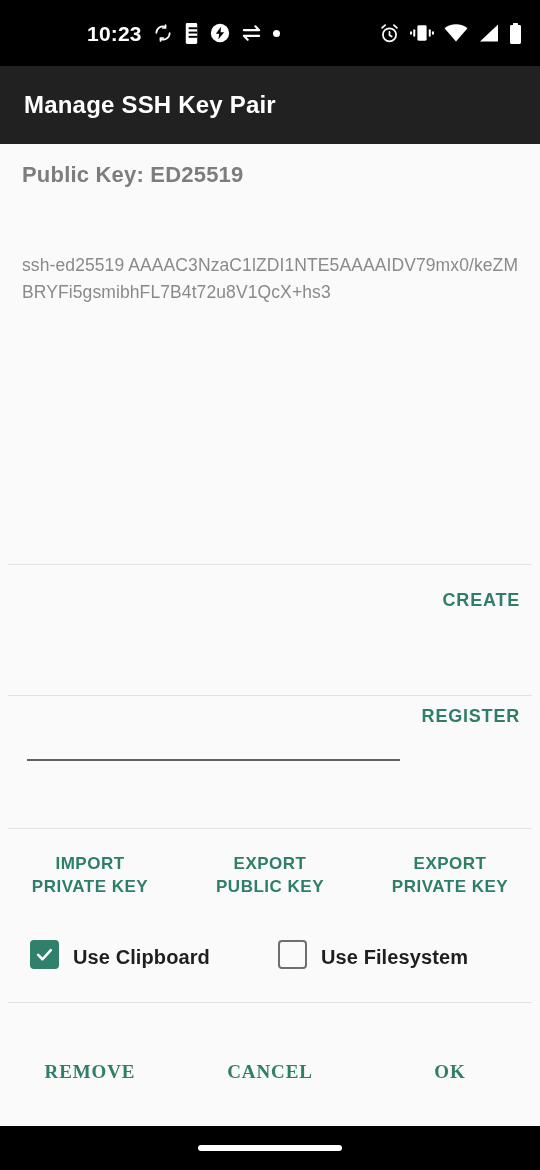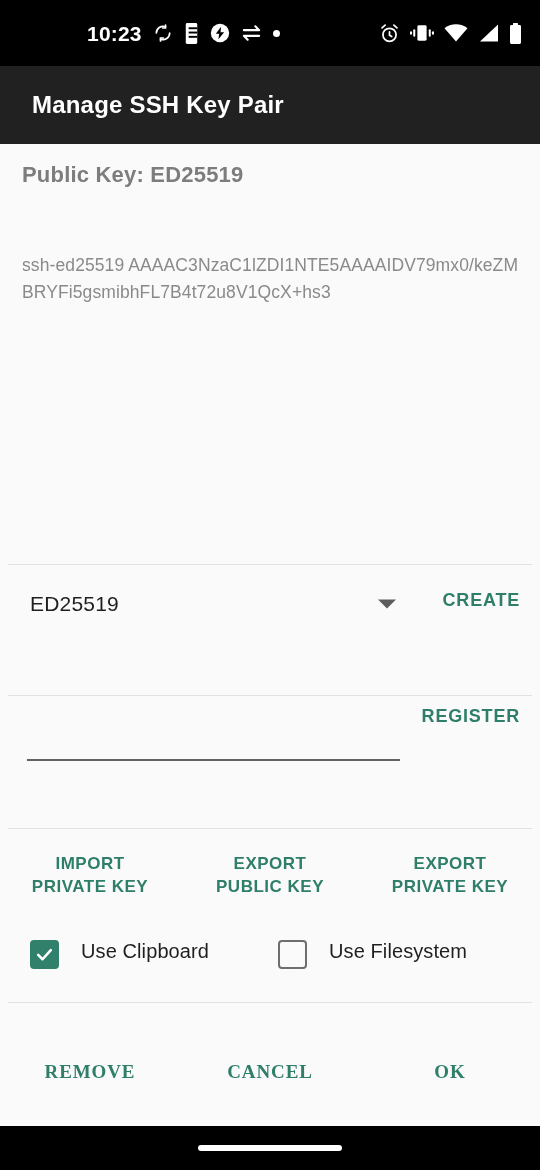--- a/index.html
+++ b/index.html
@@ -25,21 +25,21 @@
   .sb-dot{ width:7px; height:7px; border-radius:50%; background:#fff; display:inline-block; }
 
   
   .appbar{
     position:absolute; top:66px; left:0; width:540px; height:78px;
     background:#212121;
     display:flex; align-items:center;
   }
   .appbar-title{
     color:#fff; font-size:24px; font-weight:700; letter-spacing:.2px;
-    margin-left:32px;
+    margin-left:24px;
   }
 
   
   .content{ position:absolute; top:144px; left:0; width:540px; height:1026px; background:#fafafa; }
 
   .pk-label{
     position:absolute; top:18px; left:22px;
     font-size:22px; font-weight:700; color:#7d7d7d; letter-spacing:.2px;
   }
   .pk-value{
@@ -93,21 +93,21 @@
   .btn-ie{
     width:170px; text-align:center;
     font-size:17px; font-weight:700; color:#2e7e69; letter-spacing:.5px;
     line-height:23px;
     background:none; border:none; font-family:inherit; cursor:pointer;
     padding-top:22px;
   }
 
   
   .row-check{ position:absolute; top:782px; left:0; width:540px; height:72px; }
-  .cbx{ position:absolute; display:flex; align-items:flex-start; gap:22px; cursor:pointer; }
+  .cbx{ position:absolute; display:flex; align-items:flex-end; gap:14px; cursor:pointer;font-weight:bold; }
   .cbx.c1{ left:30px; top:14px; }
   .cbx.c2{ left:278px; top:14px; }
   .box{
     width:29px; height:29px; border-radius:4px; flex:none;
     display:flex; align-items:center; justify-content:center;
   }
   .box.on{ background:#31806b; }
   .box.off{ background:transparent; border:2.5px solid #6e6e6e; }
   .box.on svg{ display:block; }
   .cbx-label{ font-size:20px; color:#1f1f1f; letter-spacing:.1px; }
@@ -209,24 +209,20 @@
   </div>
 
   <div class="content">
 
     <div class="pk-label">Public Key: ED25519</div>
     <div class="pk-value">ssh-ed25519 AAAAC3NzaC1lZDI1NTE5AAAAIDV79mx0/keZMBRYFi5gsmibhFL7B4t72u8V1QcX+hs3</div>
 
     <div class="divider" style="top:420px;"></div>
 
     <div class="row-keytype">
-      <div class="select-wrap">
-        <span class="select-value">ED25519</span>
-        <span class="select-caret"></span>
-      </div>
       <button class="btn-create">CREATE</button>
     </div>
 
     <div class="divider" style="top:551px;"></div>
 
     <div class="row-register">
       <input class="reg-input" type="text" placeholder="" style="">
       <button class="btn-register">REGISTER</button>
     </div>
 

